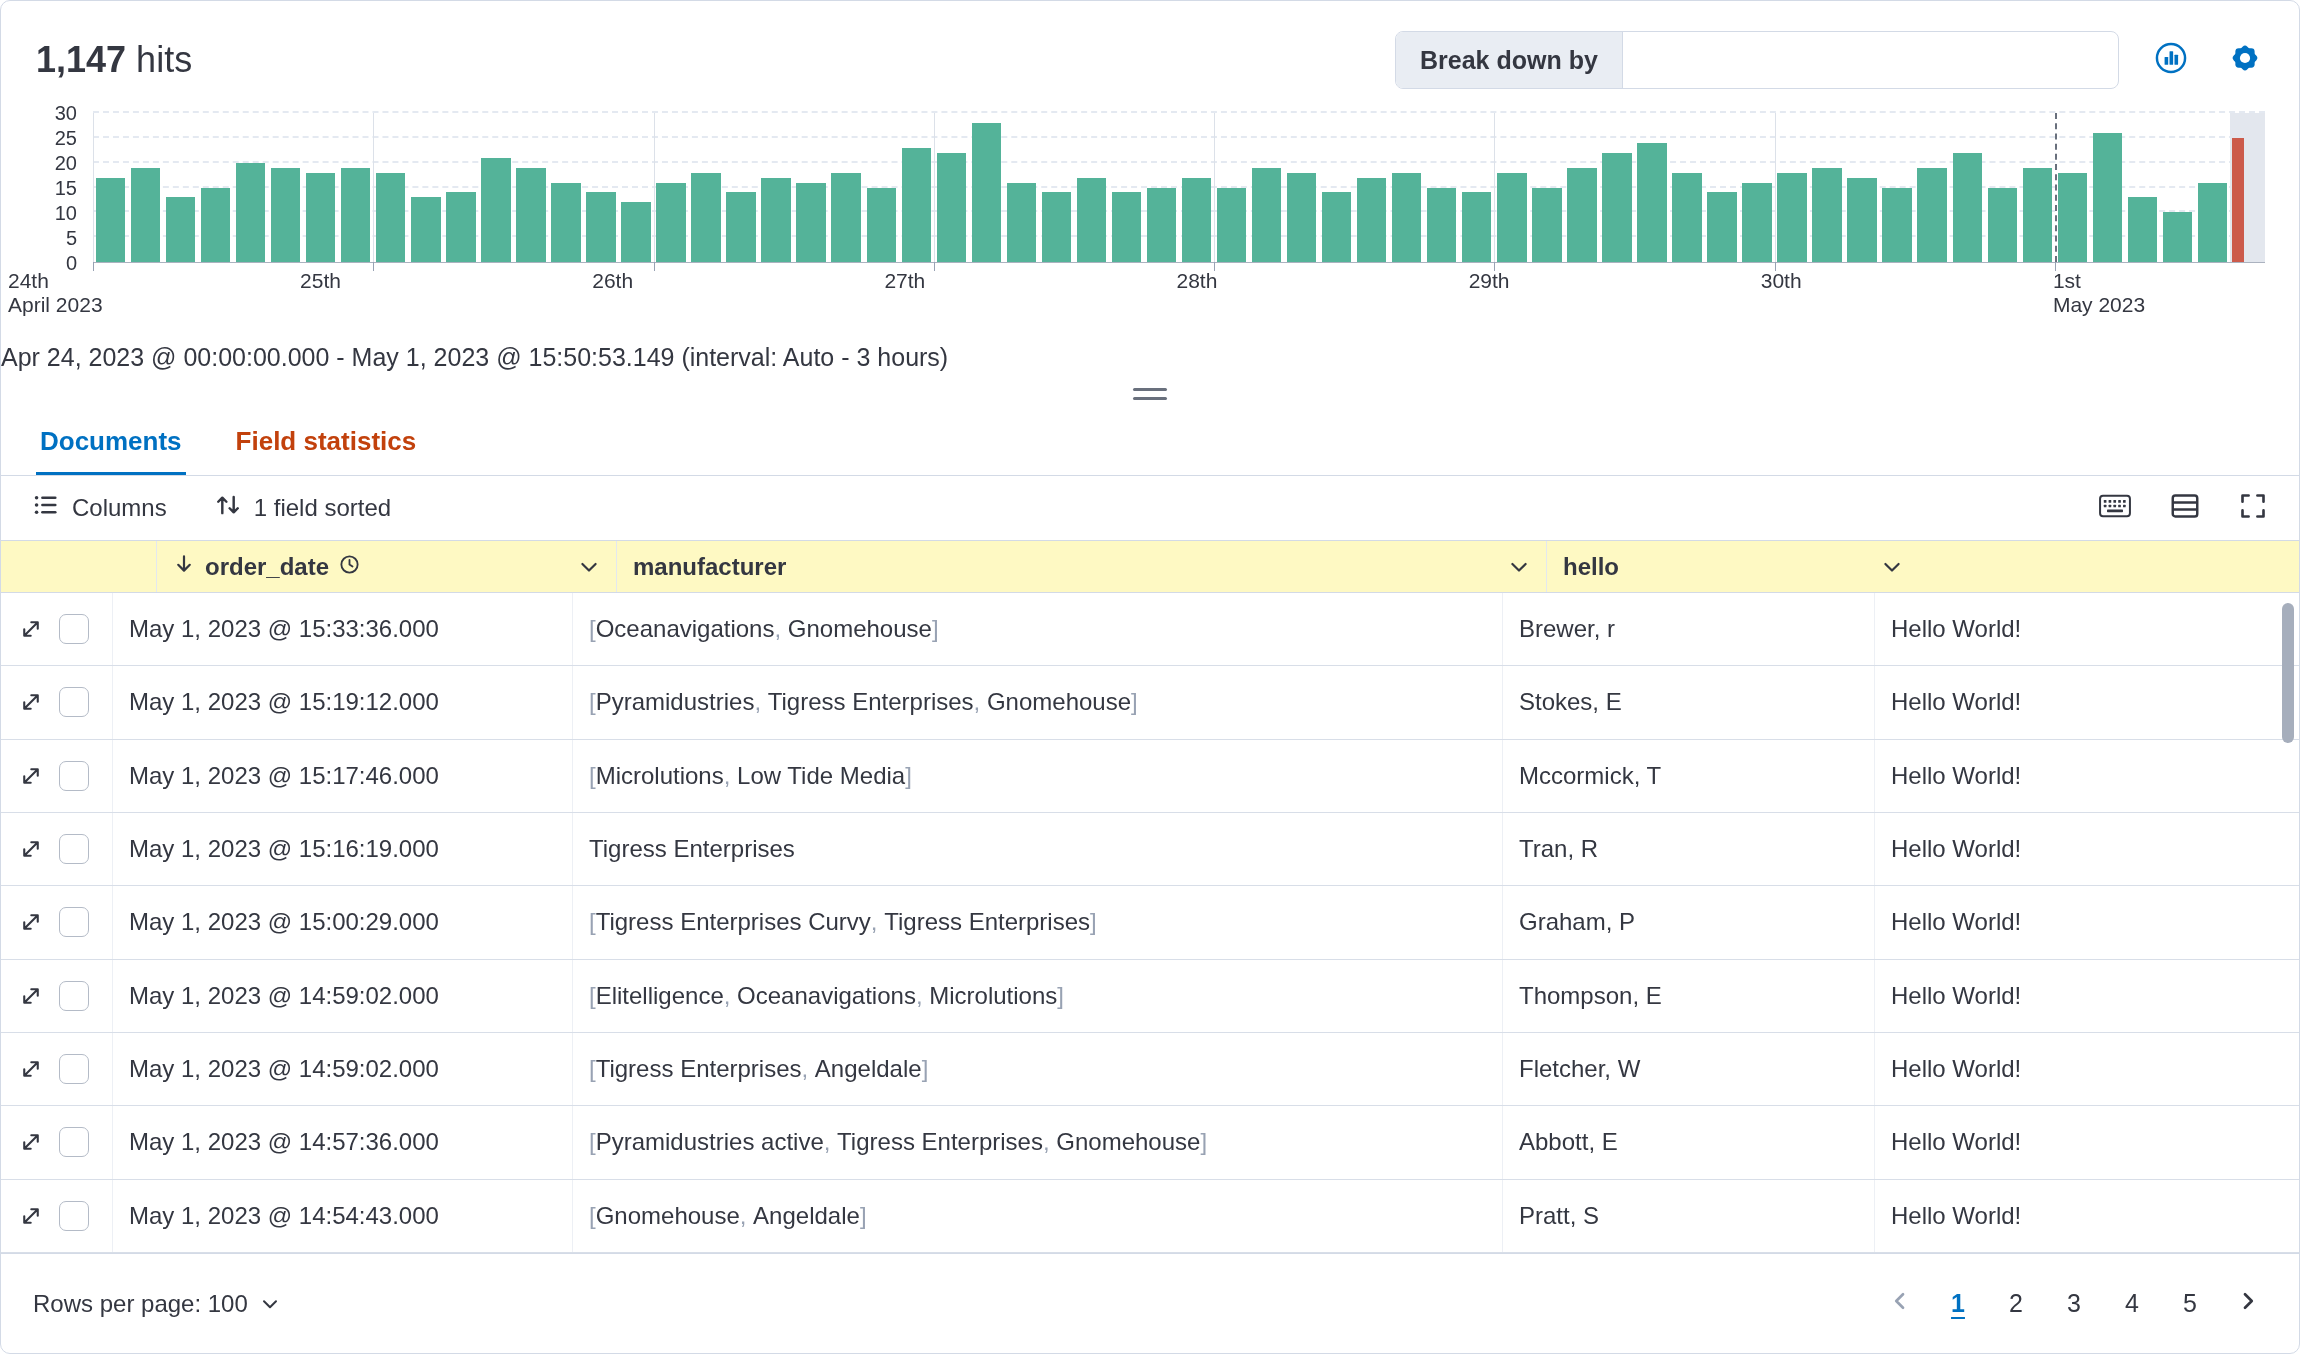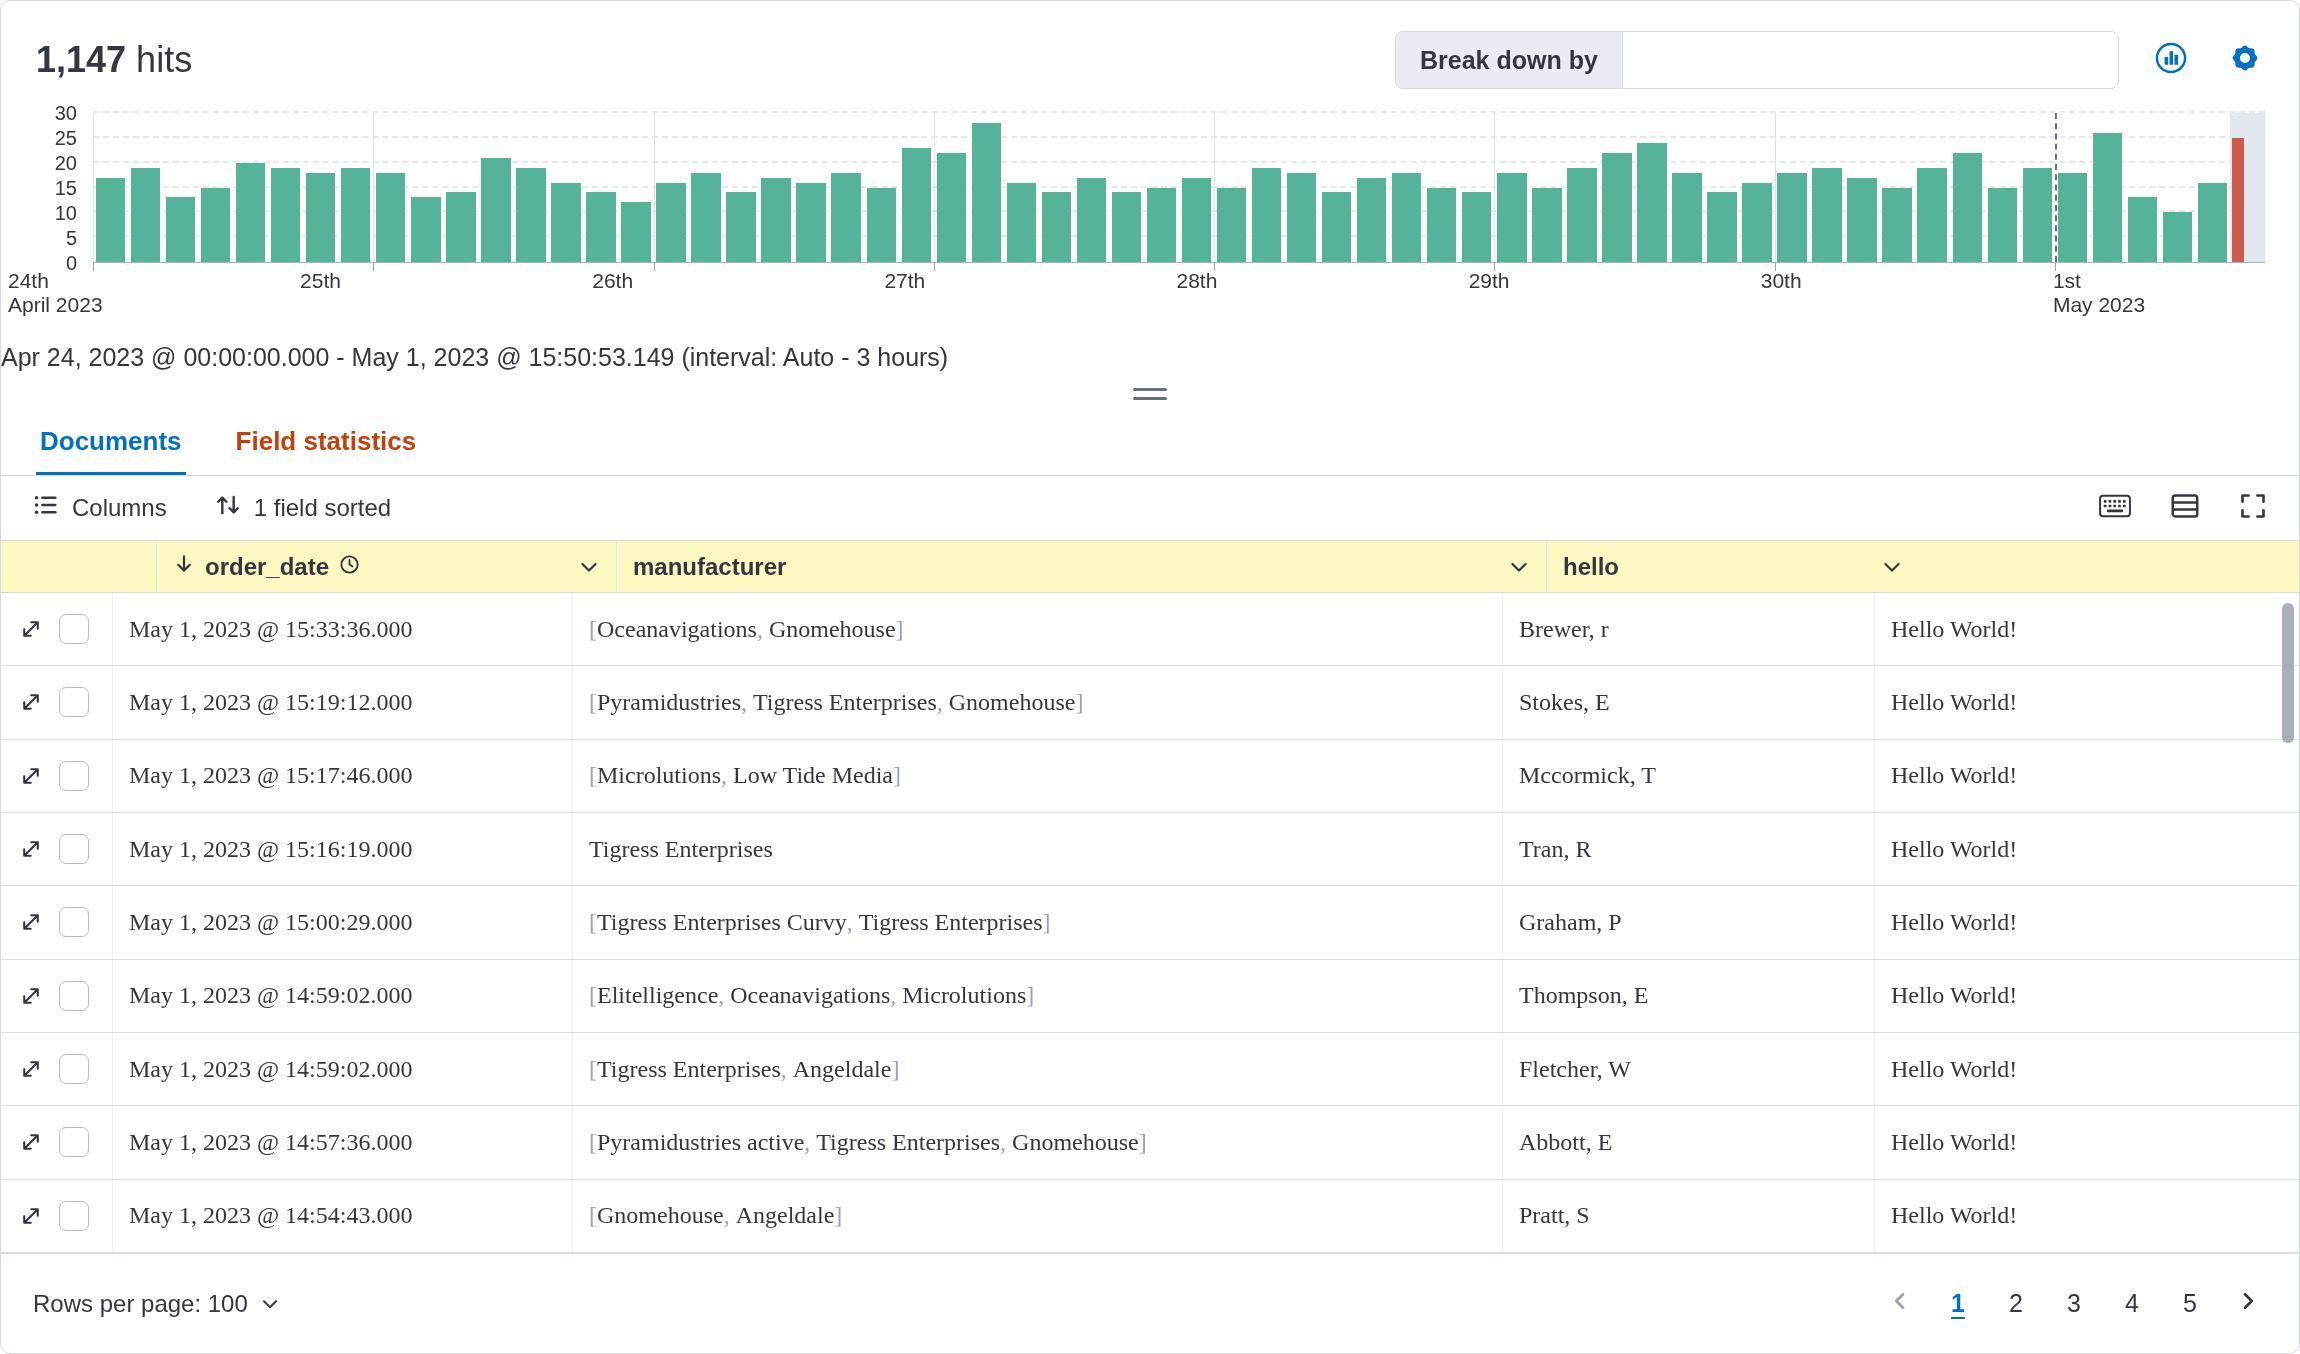--- a/index.html
+++ b/index.html
@@ -64,21 +64,21 @@
   
   .grid { flex:1; display:flex; flex-direction:column; border-top:1px solid #D3DAE6; overflow:hidden; position:relative; }
   .grid-cols { display:grid; grid-template-columns:112px 460px 930px 372px minmax(0,1fr); }
   .grid-header { height:52px; border-bottom:1px solid #D3DAE6; font-size:24px; font-weight:700; flex:0 0 auto; background:#fef9c3;padding-left:44px; }
   .hcell { display:flex; align-items:center; gap:10px; padding:0 16px; border-right:1px solid #E3E8EF; cursor:pointer; white-space:nowrap; overflow:hidden; }
   .hcell.last { border-right:none; }
   .hcell .chev { margin-left:auto; display:flex; color:#343741; flex:0 0 auto; }
   .rows { flex:1; display:flex; flex-direction:column; overflow:hidden; }
   .trow { flex:1; border-bottom:1px solid #D8DEE8; min-height:0; }
   .cell { display:flex; align-items:center; padding:0 16px; border-right:1px solid #EDF0F5;
-          font-family:Liberation Serif, serif; font-size:24px;
+          font-family:Liberation Sans, sans-serif; font-size:24px;
           white-space:pre; overflow:hidden; }
   .cell.last { border-right:none; }
   .cell.control { font-family:inherit; gap:16px; padding-left:18px; }
   .punct { color:#98A2B3; }
   .expand-icon { color:#343741; flex:0 0 auto; cursor:pointer; }
   .checkbox { width:30px; height:30px; border:1px solid #B4BBC7; border-radius:7px; background:#fff; cursor:pointer; flex:0 0 auto; }
   .scroll-thumb { position:absolute; right:5px; top:62px; width:12px; height:140px; background:#A6AEBC; border-radius:6px; cursor:grab; }
 
   
   .grid-footer { flex:0 0 auto; height:100px; border-top:1px solid #D3DAE6; display:flex; align-items:center; justify-content:space-between; padding:0 28px 0 32px; }

